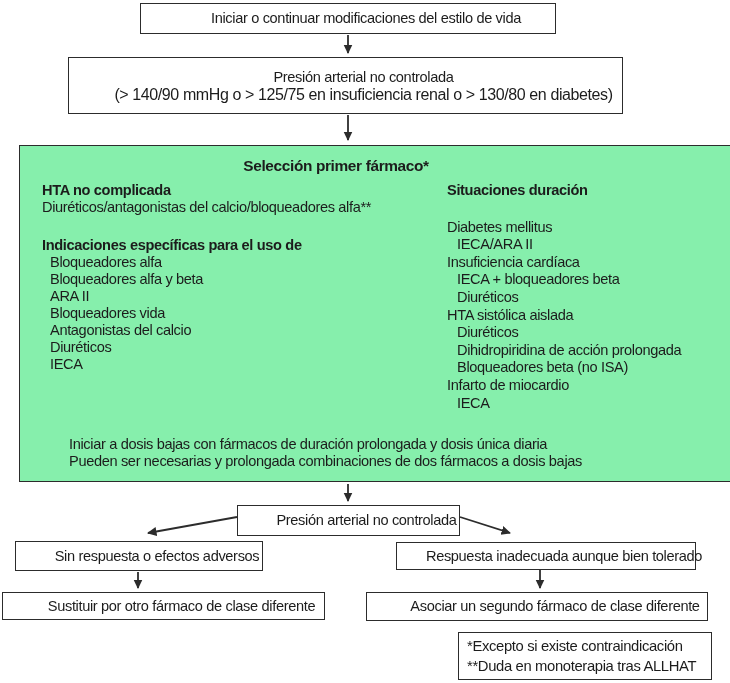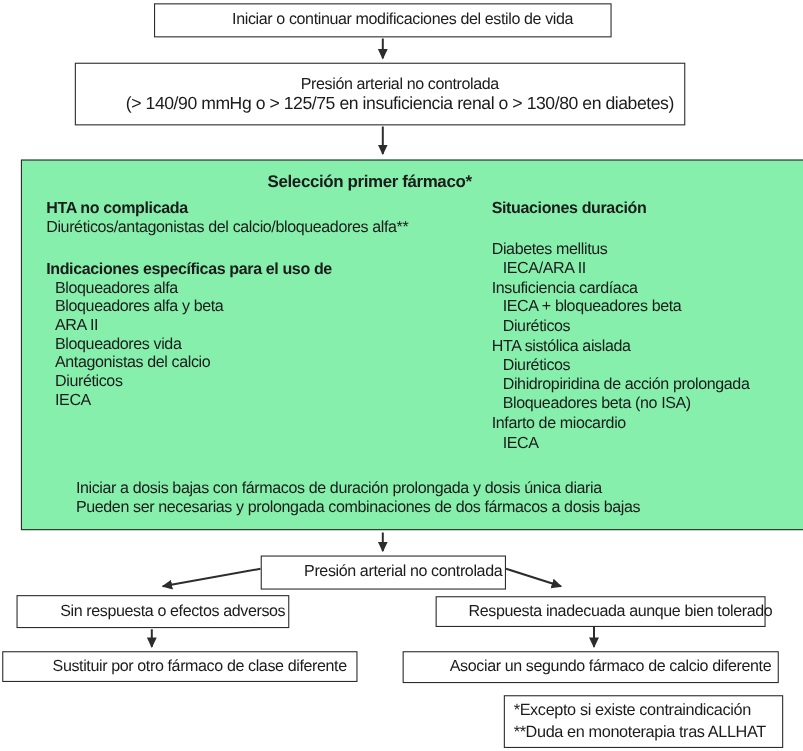--- a/index.html
+++ b/index.html
@@ -114,21 +114,21 @@
     <div>Sin respuesta o efectos adversos</div>
   </div>
   <div class="box" style="left:2px; top:592px; width:323px; height:28px;">
     <div>Sustituir por otro fármaco de clase diferente</div>
   </div>
 
   <div class="box" style="left:368px; top:542px; width:300px; height:28px;margin-left:28px;">
     <div>Respuesta inadecuada aunque bien tolerado</div>
   </div>
   <div class="box" style="left:366px; top:592px; width:342px; height:29px;">
-    <div>Asociar un segundo fármaco de calcio diferente</div>
+    <div>Asociar un segundo fármaco de clase diferente</div>
   </div>
 
   <div class="footnote-box">
     <div>*Excepto si existe contraindicación</div>
     <div>**Duda en monoterapia tras ALLHAT</div>
   </div>
 
 </div>
 
 </body></html>

